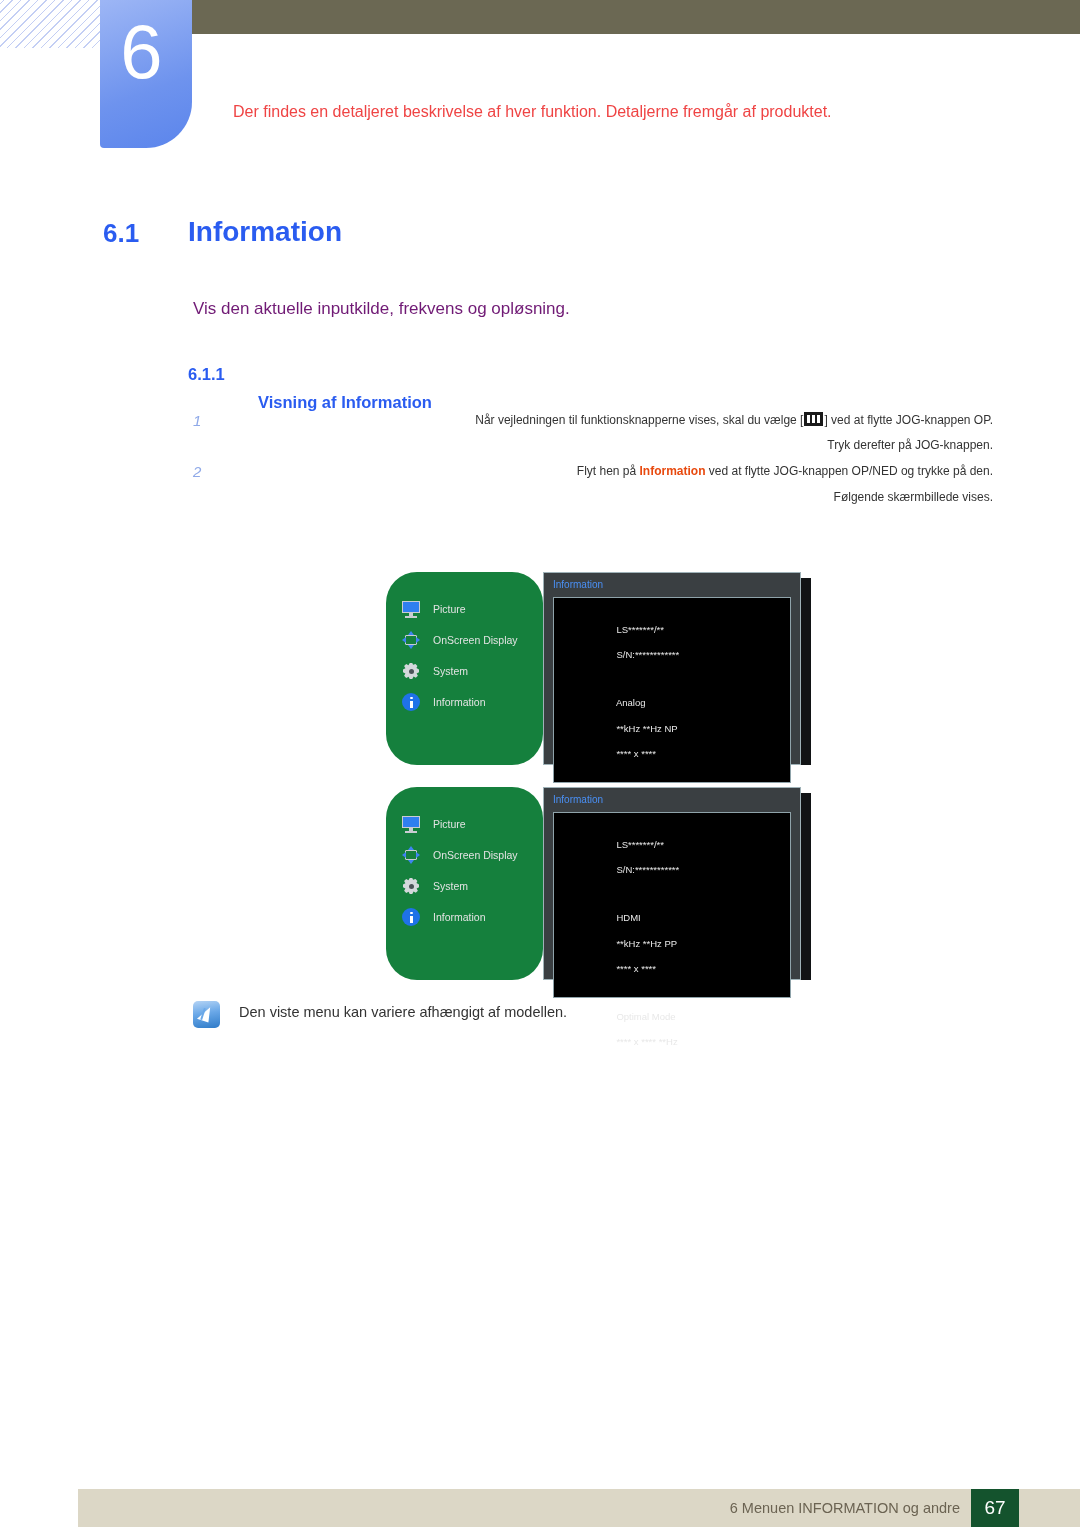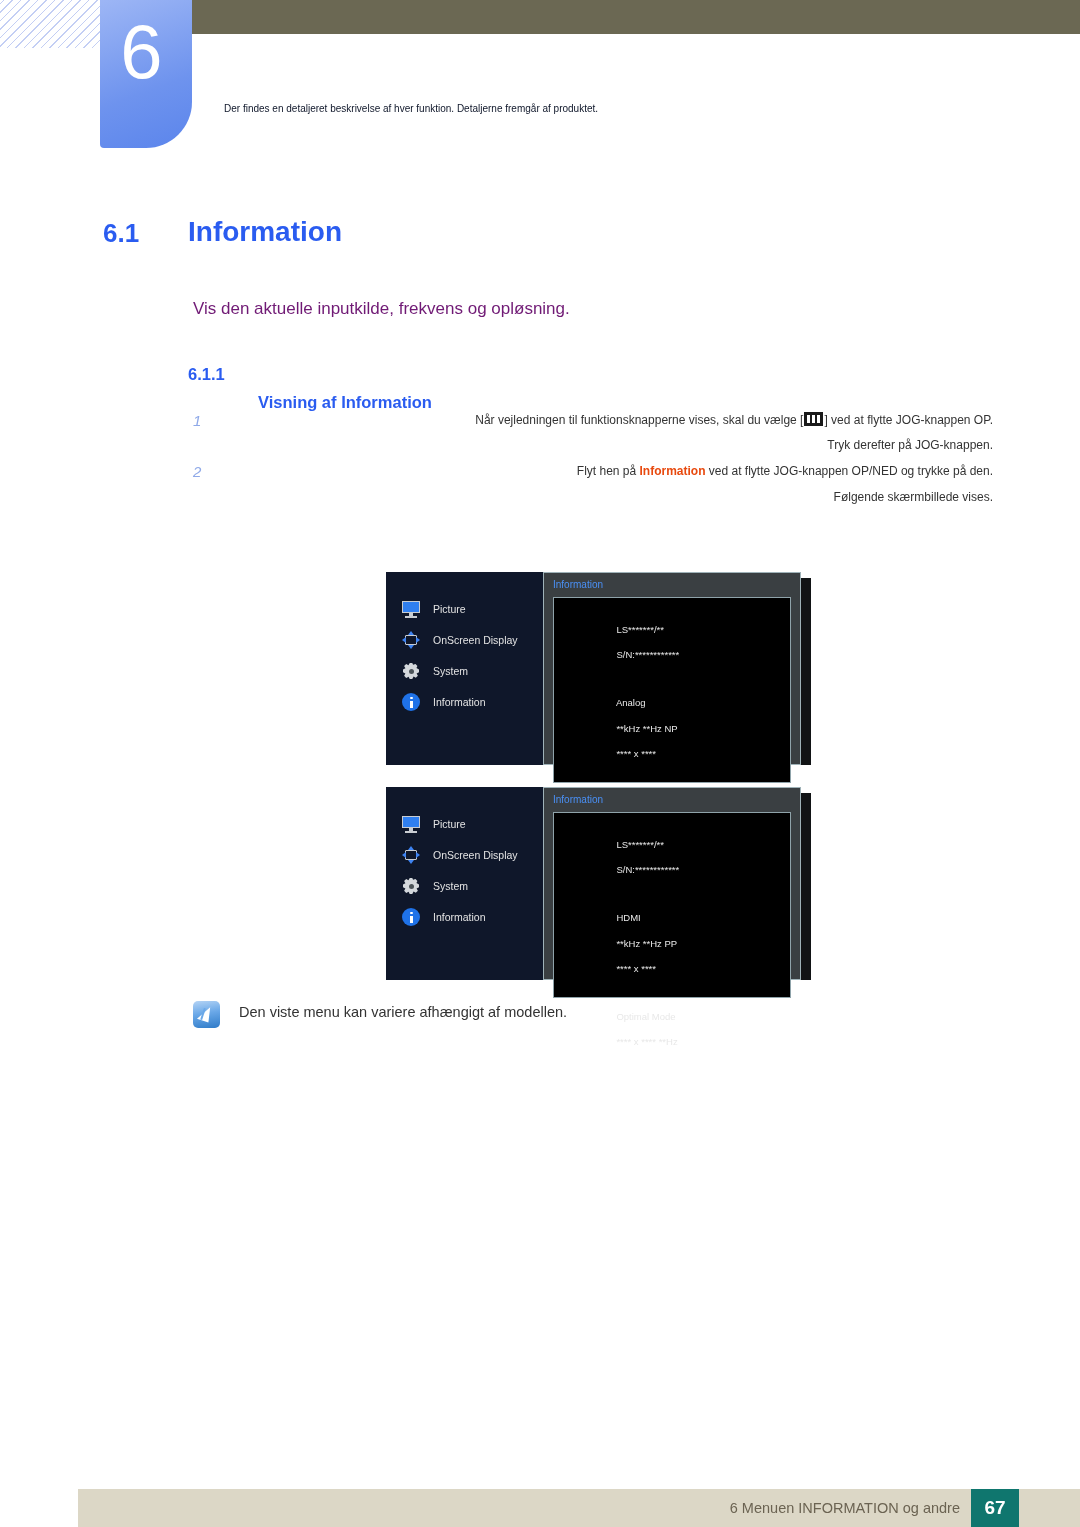--- a/index.html
+++ b/index.html
@@ -63,23 +63,23 @@
   .chapter-title {
     position: absolute;
     left: 222px; top: 42px;
     font-size: 30px;
     font-weight: bold;
     color: #2a5cf0;
     letter-spacing: -.2px;
   }
   .chapter-sub {
     position: absolute;
-    left: 224px; top: 103px;
-    font-size: 10px;
-    color: #0f172a;
+    left: 233px; top: 103px;
+    font-size: 16px;
+    color: #ef4444;
   }
 
   
   .sec-num {
     position: absolute;
     left: 103px; top: 218px;
     font-size: 26px;
     font-weight: bold;
     color: #2a5cf0;
   }
@@ -166,21 +166,22 @@
   .osd-shadow {
     position: absolute;
     right: 0; top: 6px;
     width: 10px; height: 187px;
     background: #111315;
   }
   .osd-left {
     position: absolute;
     left: 0; top: 0;
     width: 157px; height: 193px;
-    background: #0f172a;
+    background: #15803d;
+    border-radius: 31px;
   }
   .osd-right {
     position: absolute;
     left: 157px; top: 0;
     width: 258px; height: 193px;
     background: #3a3f42;
     border: 1px solid #9fb2b8;
   }
 
   .osd-item {
@@ -337,24 +338,24 @@
     position: absolute;
     right: 120px; top: 1500px;
     font-size: 14.5px;
     color: #6b6352;
     font-weight: normal;
   }
   .footer-page {
     position: absolute;
     left: 971px; top: 1489px;
     width: 48px; height: 38px;
-    background: #0f766e;
+    background: #14532d;
     color: #ffffff;
     font-size: 19px;
-    font-weight: bold;
+    font-weight: normal;
     display: flex;
     align-items: center;
     justify-content: center;
   }
 </style>
 </head>
 <body>
 
 <div class="page">
 

